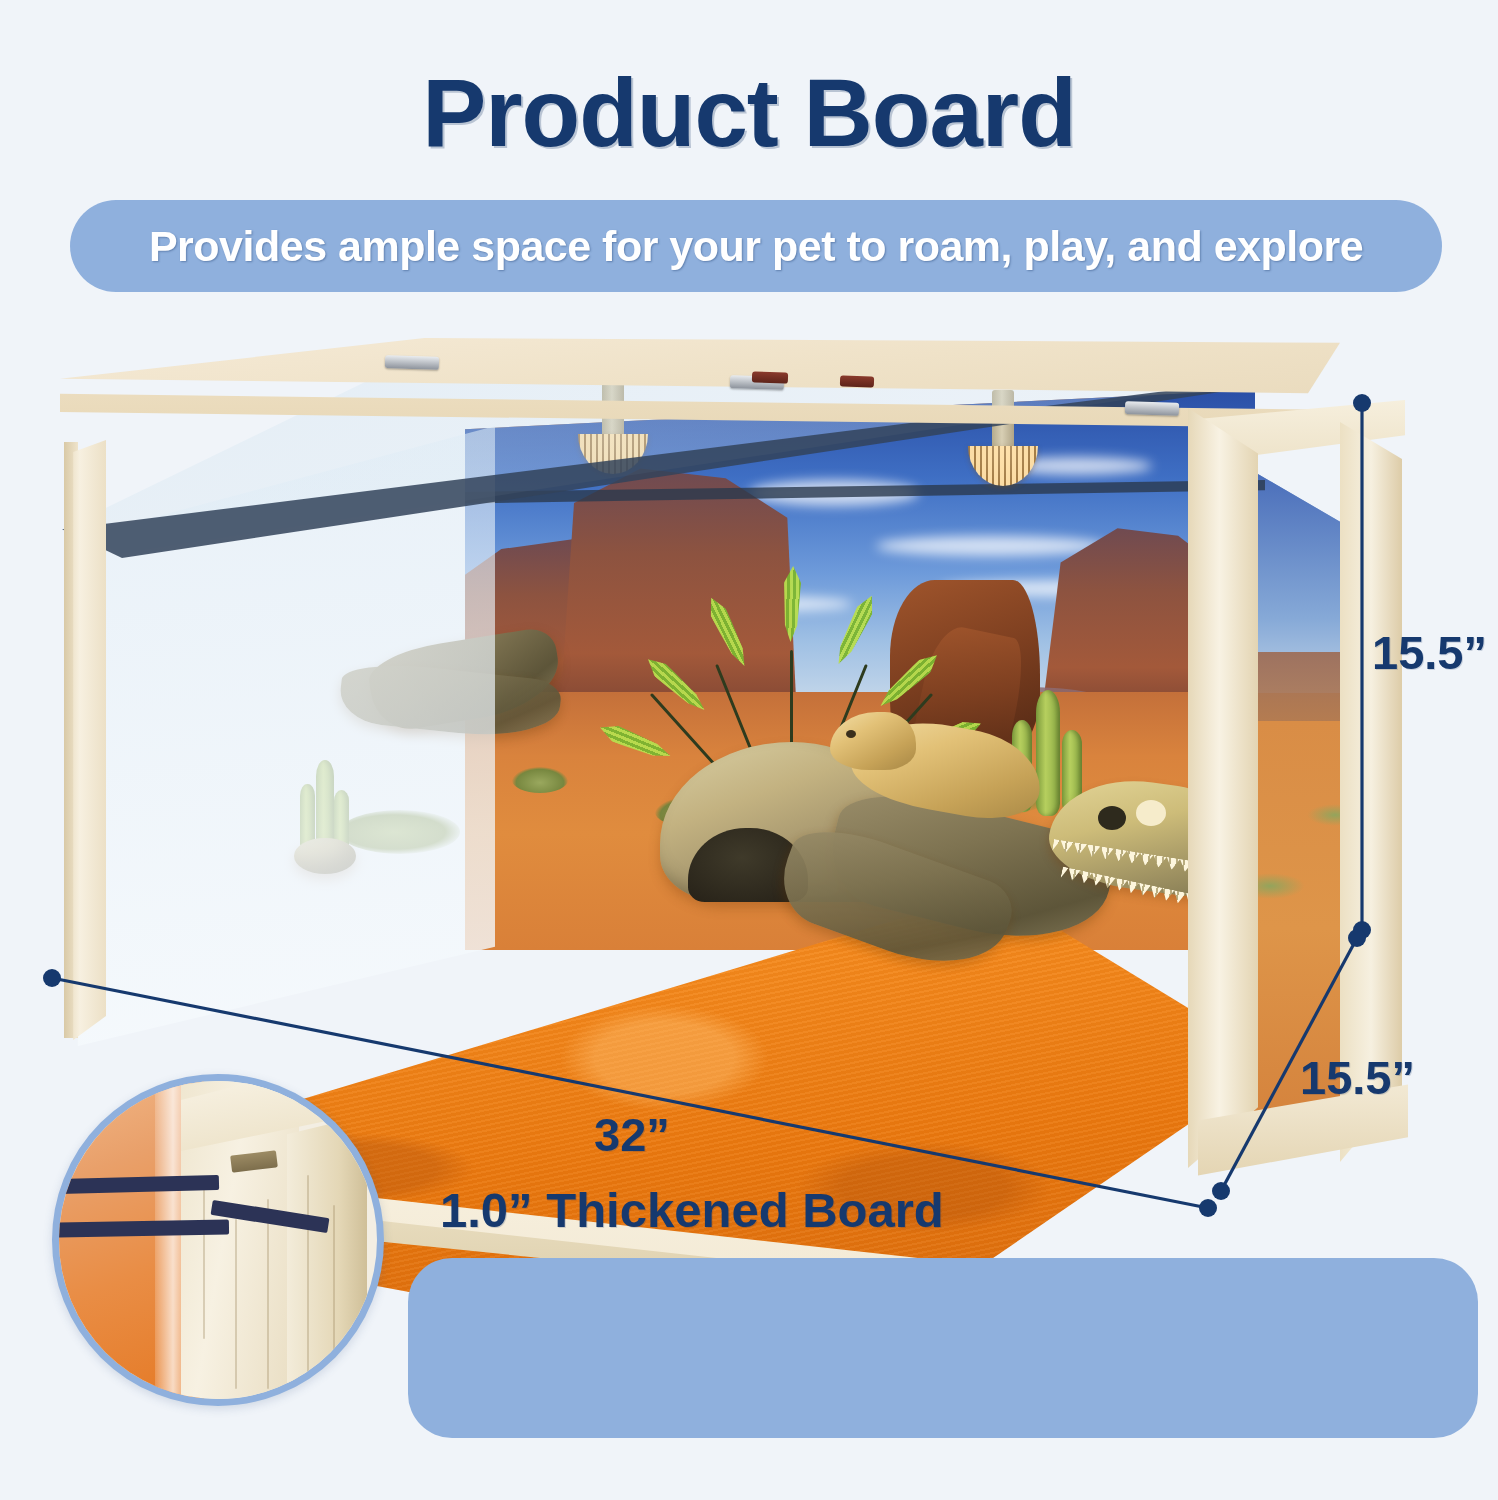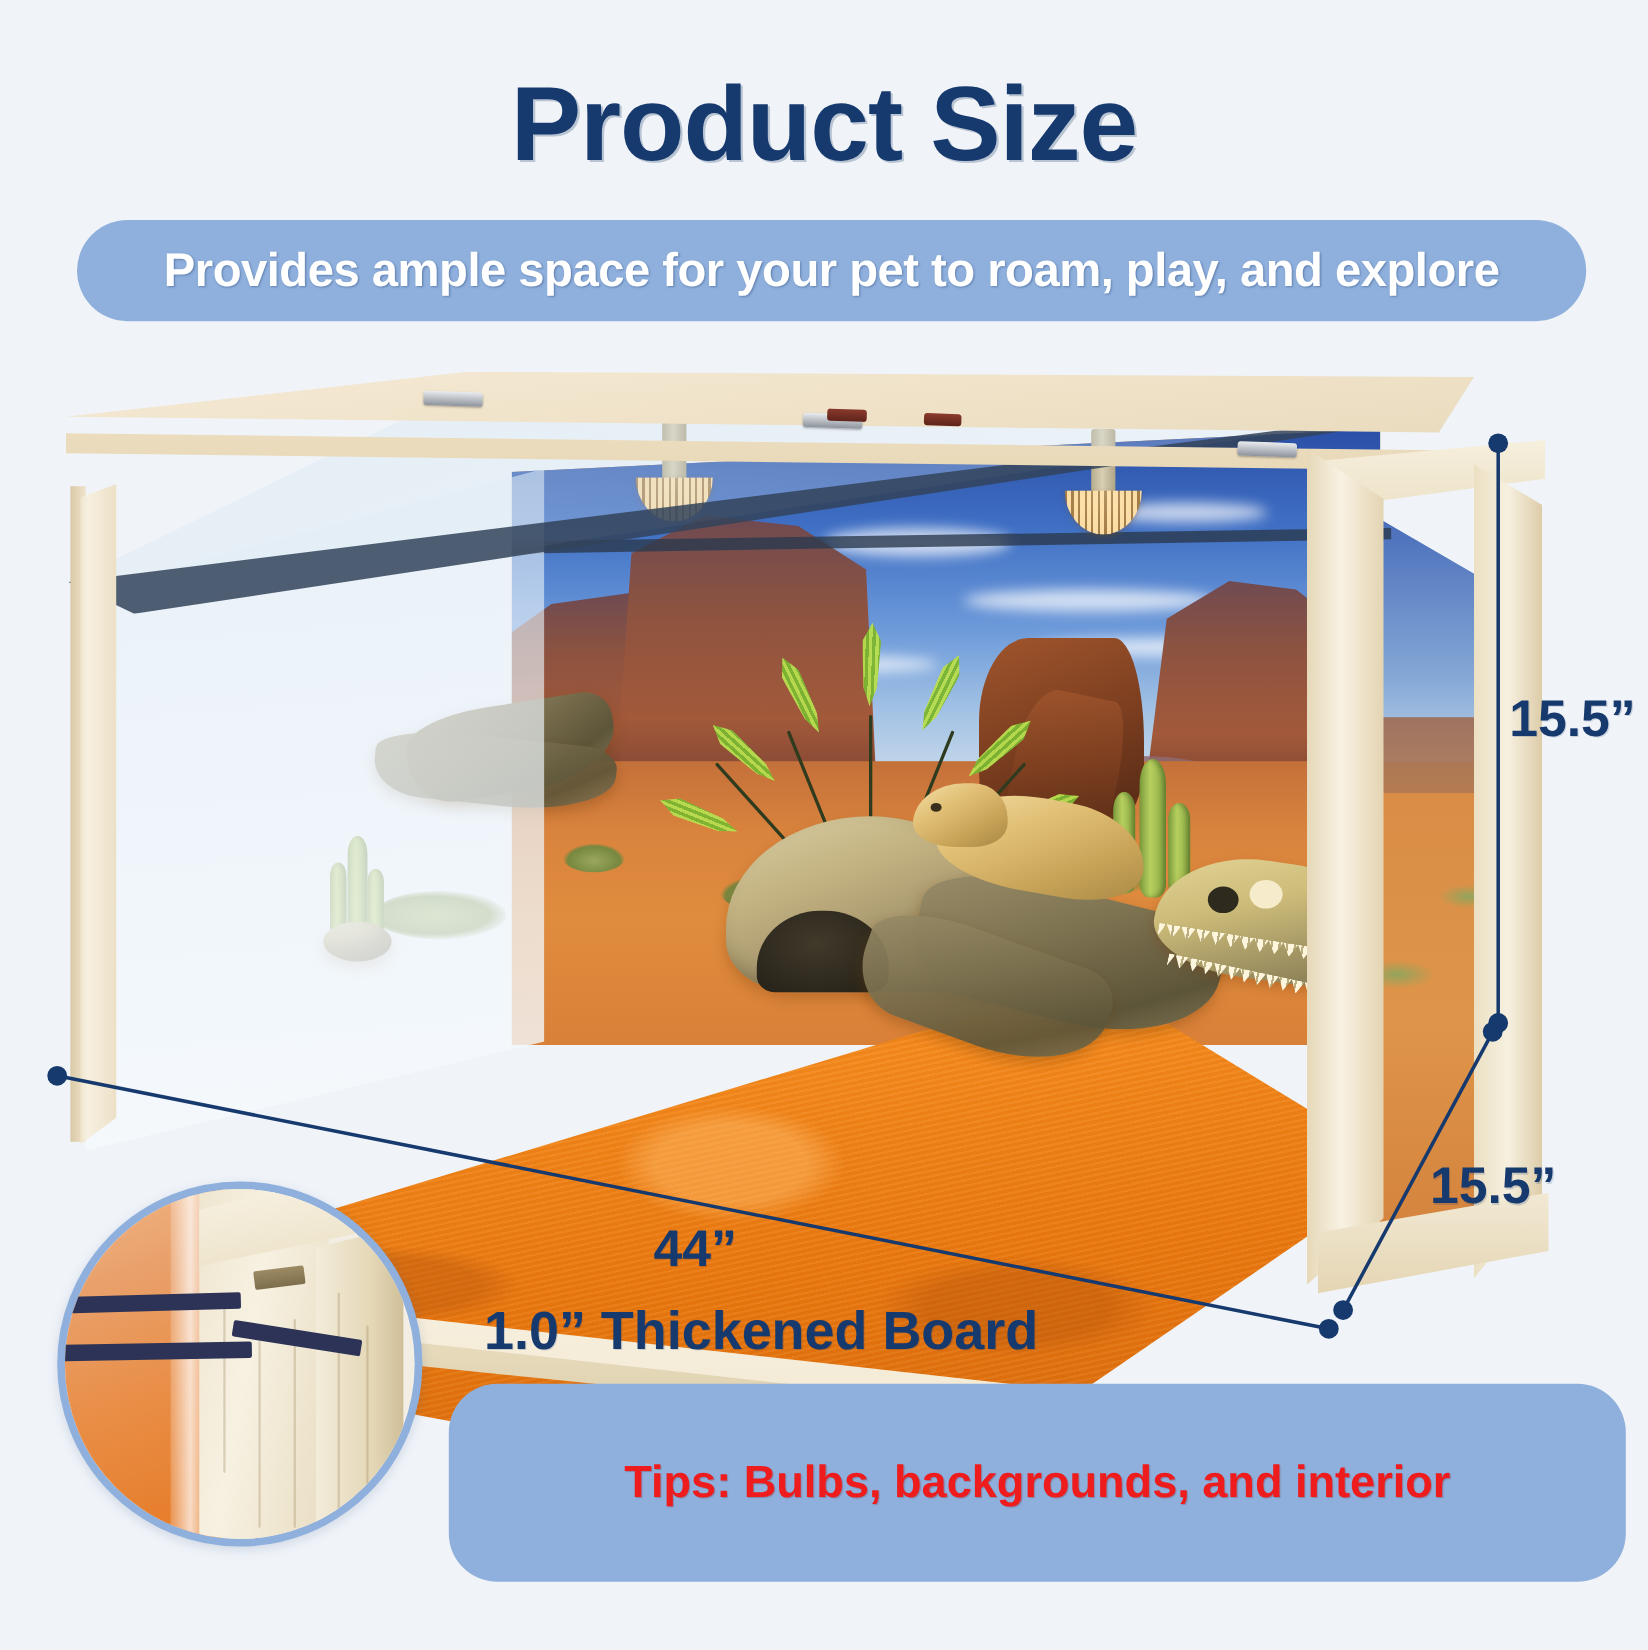--- a/index.html
+++ b/index.html
@@ -358,21 +358,21 @@
   #di-strip1 { left:-6px; top:96px; width:166px; height:15px; transform:rotate(-1.5deg); }
   #di-strip2 { left:-6px; top:140px; width:176px; height:15px; transform:rotate(-1deg); }
   #di-strip3 { left:152px; top:128px; width:118px; height:15px; transform:rotate(9deg); }
   .di-grain {
     position:absolute; width:2px; background:rgba(160,140,100,.35); border-radius:2px;
   }
 </style>
 </head>
 <body>
 
-<div id="page-title">Product Size</div>
+<div id="page-title">Product Board</div>
 
 <div id="subtitle-banner">
   <span class="txt">Provides ample space for your pet to roam, play, and explore</span>
 </div>
 
 <div id="terrarium">
 
   <div class="layer" id="mural">
     <div class="sky"></div>
     <div class="cloud" style="left:36%;top:16%;width:170px;height:26px;"></div>
@@ -497,21 +497,21 @@
   <circle class="dimdot" cx="1357" cy="938" r="9"></circle>
   <circle class="dimdot" cx="1221" cy="1191" r="9"></circle>
 
   <line class="dimline" x1="52" y1="978" x2="1208" y2="1208"></line>
   <circle class="dimdot" cx="52" cy="978" r="9"></circle>
   <circle class="dimdot" cx="1208" cy="1208" r="9"></circle>
 </svg>
 
 <div class="dimtext" id="label-height">15.5”</div>
 <div class="dimtext" id="label-depth">15.5”</div>
-<div class="dimtext" id="label-width">44”</div>
+<div class="dimtext" id="label-width">32”</div>
 <div class="dimtext" id="label-board">1.0” Thickened Board</div>
 
 <div id="detail-inset">
   <div class="di" id="di-glass"></div>
   <div class="di" id="di-glass-hl"></div>
   <div class="di" id="di-wood-face">
     <div class="di-grain" style="left:22px;top:120px;height:150px;"></div>
     <div class="di-grain" style="left:54px;top:150px;height:170px;"></div>
     <div class="di-grain" style="left:86px;top:130px;height:190px;"></div>
   </div>
@@ -520,14 +520,13 @@
     <div class="di-grain" style="left:20px;top:60px;height:210px;"></div>
     <div class="di-grain" style="left:46px;top:90px;height:180px;"></div>
   </div>
   <div class="di" id="di-notch"></div>
   <div class="di di-strip" id="di-strip1"></div>
   <div class="di di-strip" id="di-strip2"></div>
   <div class="di di-strip" id="di-strip3"></div>
 </div>
 
 <div id="tips-banner">
-  <span class="line">Tips: Bulbs, backgrounds, and interior</span>
 </div>
 
 </body></html>

